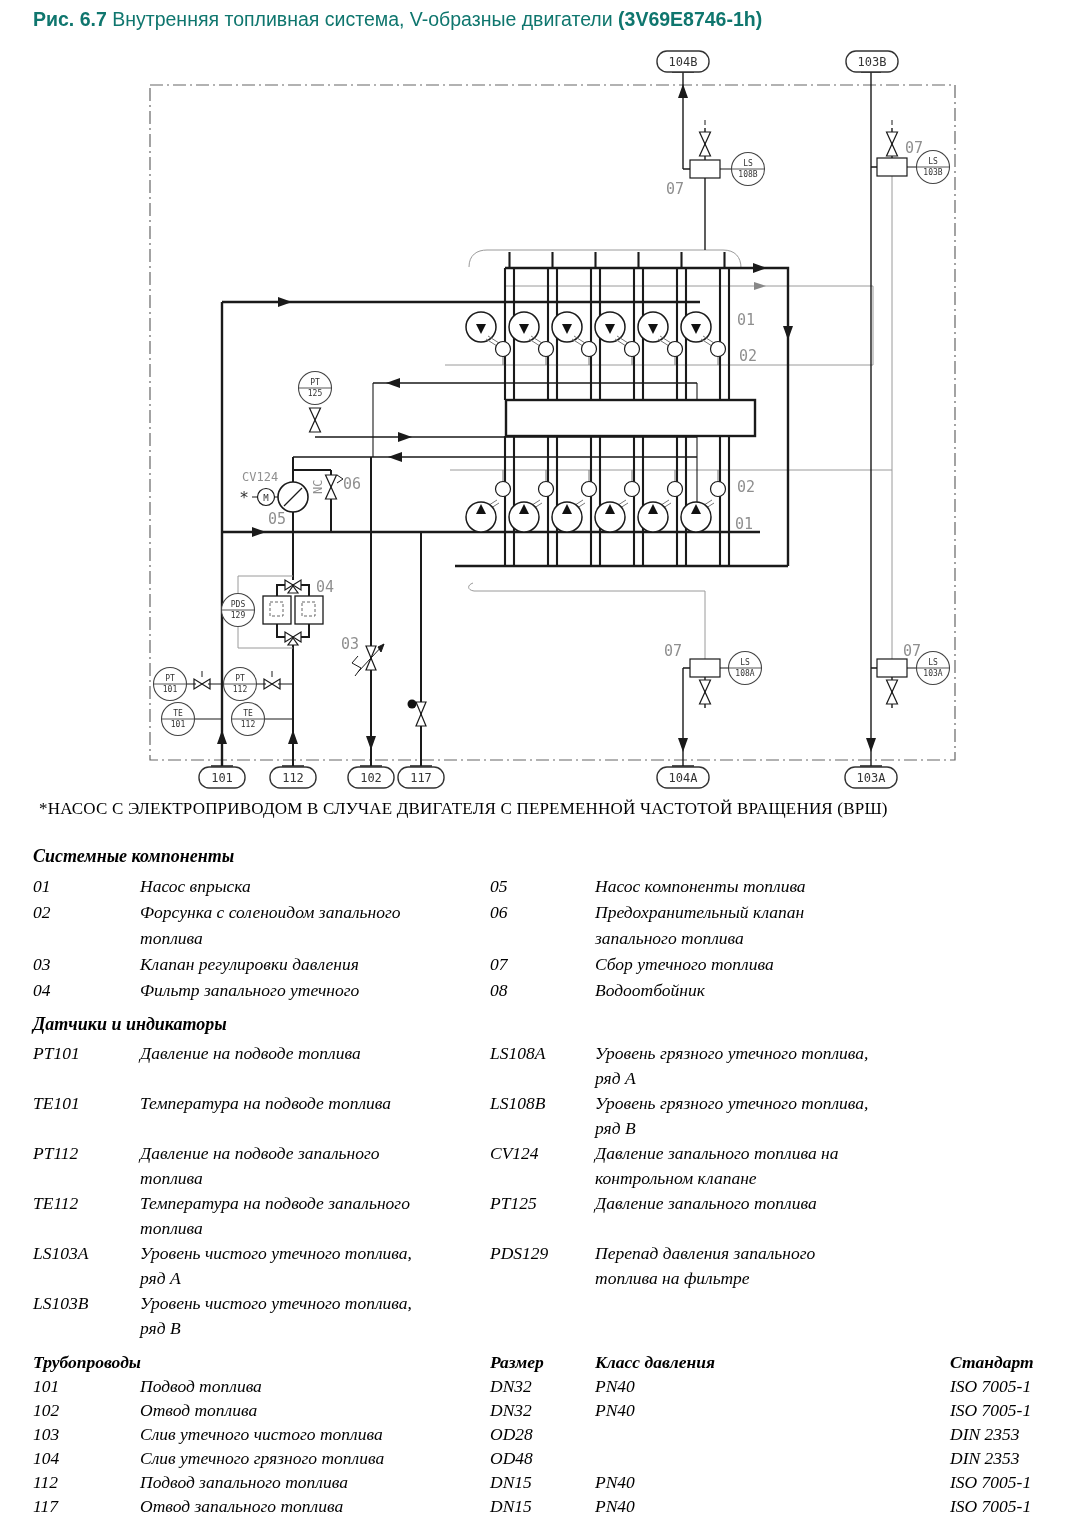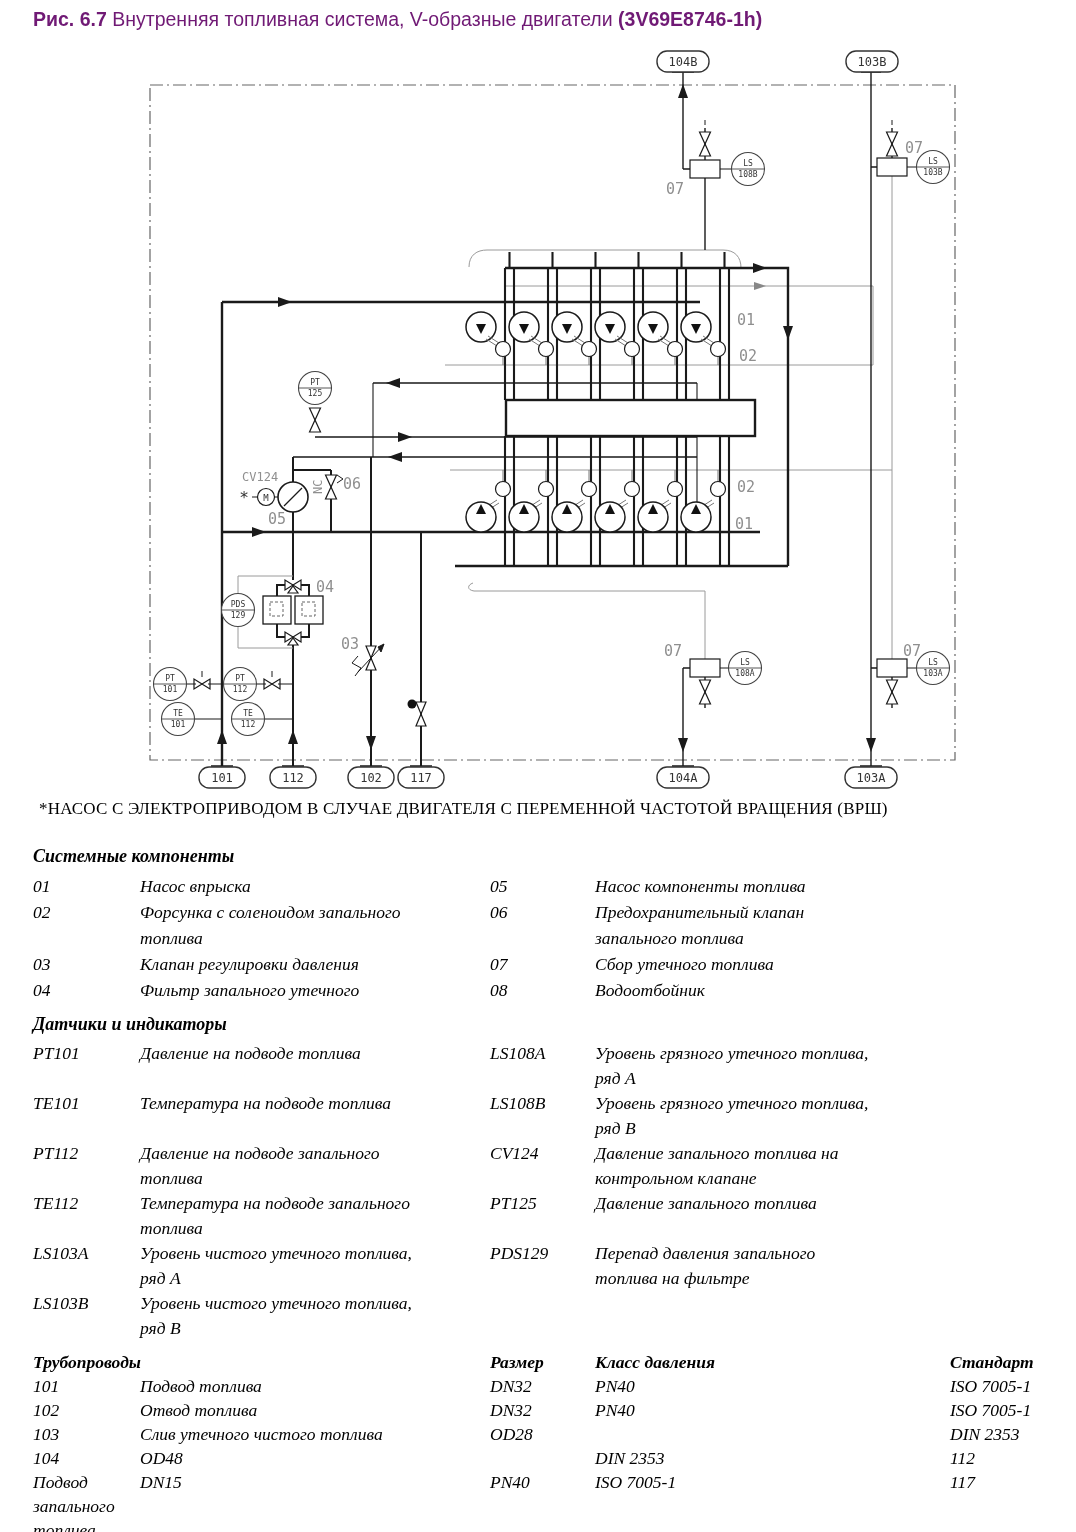--- a/index.html
+++ b/index.html
@@ -1,17 +1,17 @@
 <!DOCTYPE html>
 <html><head>
 <meta charset="utf-8">
 <style>
   html,body{margin:0;padding:0;background:#ffffff;}
   body{width:1076px;height:1532px;position:relative;font-family:"Liberation Serif",serif;color:#000;}
-  .title{position:absolute;left:33px;top:8px;font-family:"Liberation Sans",sans-serif;font-size:19.5px;color:#701a75;}
+  .title{position:absolute;left:33px;top:8px;font-family:"Liberation Sans",sans-serif;font-size:19.5px;color:#0f766e;}
   .title b{font-weight:bold;}
   #diagram{position:absolute;left:0;top:45px;}
   .note{position:absolute;left:39px;top:799px;font-size:17px;letter-spacing:.2px;}
   .sect{position:absolute;left:33px;width:1010px;font-style:italic;}
   .sect h3{margin:0 0 6px 0;font-size:18px;font-weight:bold;}
   .grid4{display:grid;grid-template-columns:107px 350px 105px auto;}
   .grid4 .cell{font-size:17.5px;line-height:26px;white-space:pre-line;}
   .sensors .cell{min-height:50px;line-height:25px;}
   .pipes{display:grid;grid-template-columns:107px 350px 105px 355px auto;}
   .pipes .cell{font-size:17.5px;line-height:24px;white-space:pre-line;}
@@ -390,20 +390,21 @@
     <div class="cell">PN40</div>
     <div class="cell">ISO 7005-1</div>
 
     <div class="cell">103</div>
     <div class="cell">Слив утечного чистого топлива</div>
     <div class="cell">OD28</div>
     <div class="cell"></div>
     <div class="cell">DIN 2353</div>
 
     <div class="cell">104</div>
+    <div class="cell">Слив утечного грязного топлива</div>
     <div class="cell">OD48</div>
     <div class="cell"></div>
     <div class="cell">DIN 2353</div>
 
     <div class="cell">112</div>
     <div class="cell">Подвод запального топлива</div>
     <div class="cell">DN15</div>
     <div class="cell">PN40</div>
     <div class="cell">ISO 7005-1</div>
 

